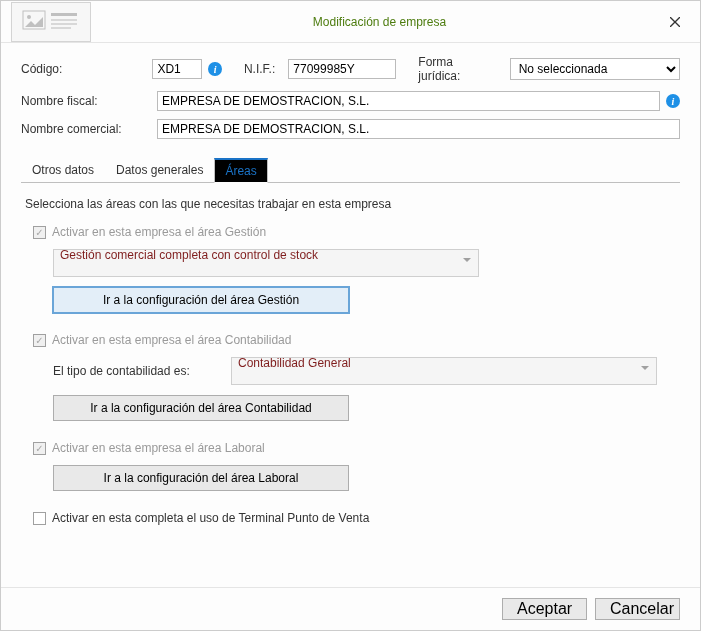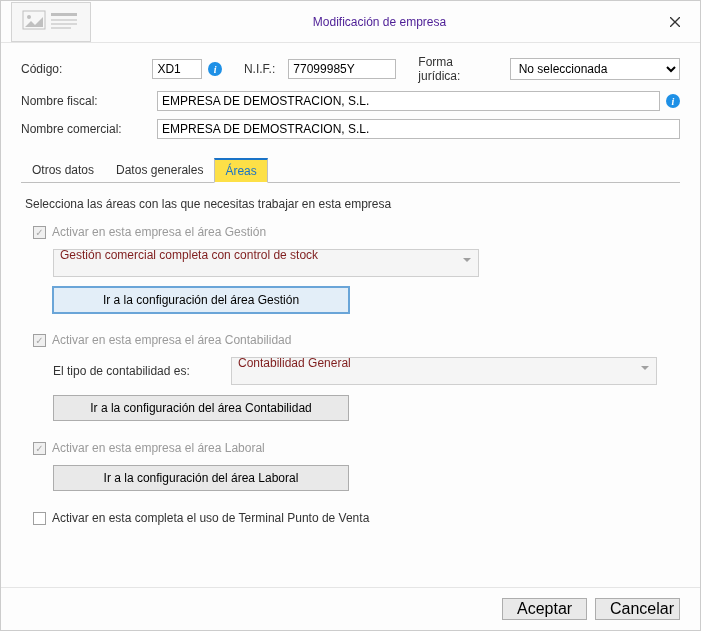--- a/index.html
+++ b/index.html
@@ -31,21 +31,21 @@
     border: 1px solid #d4d4d4;
     background: #f7f7f7;
     display: flex;
     align-items: center;
     justify-content: center;
     margin-right: 8px;
   }
   .title-text {
     flex: 1;
     text-align: center;
-    color: #4c1d95;
+    color: #4d7c0f;
     font-size: 12px;
   }
   .close-btn {
     width: 30px;
     height: 30px;
     display: flex;
     align-items: center;
     justify-content: center;
     font-size: 14px;
     color: #333;
@@ -105,21 +105,21 @@
     border-bottom: none;
     cursor: pointer;
     position: relative;
     top: 1px;
     color: #333;
   }
   .tab.active {
     border: 1px solid #bfbfbf;
     border-top: 2px solid #1a73c7;
     border-bottom: 1px solid #fdfdfd;
-    background: #fde047;
+    background: #000000;
     color: #1a73c7;
   }
   .tab-body {
     padding: 14px 4px 4px 4px;
   }
   .section-title {
     color: #333;
     margin-bottom: 14px;
   }
   .check-row {

